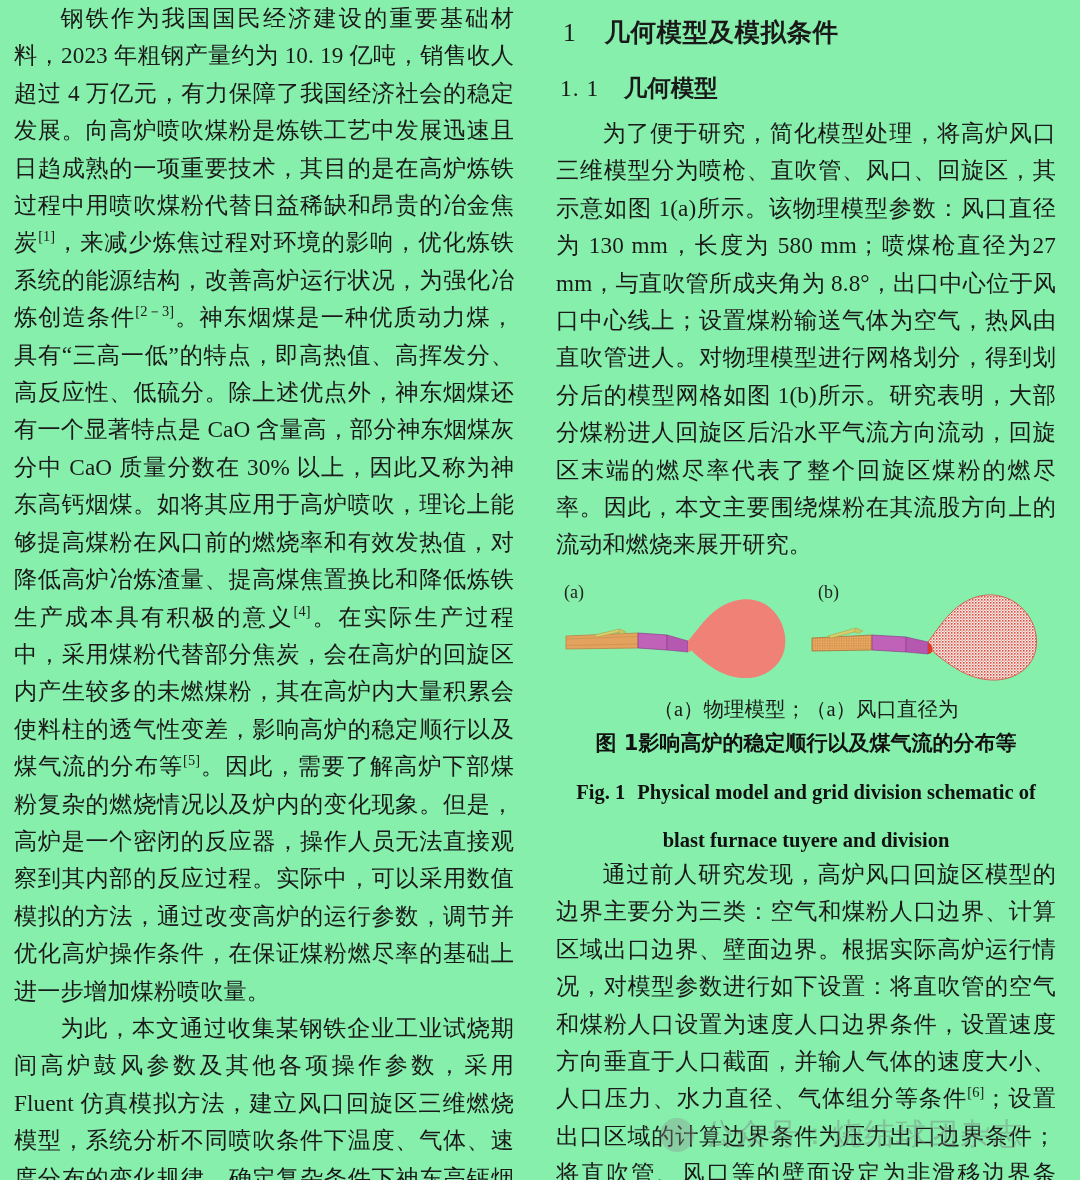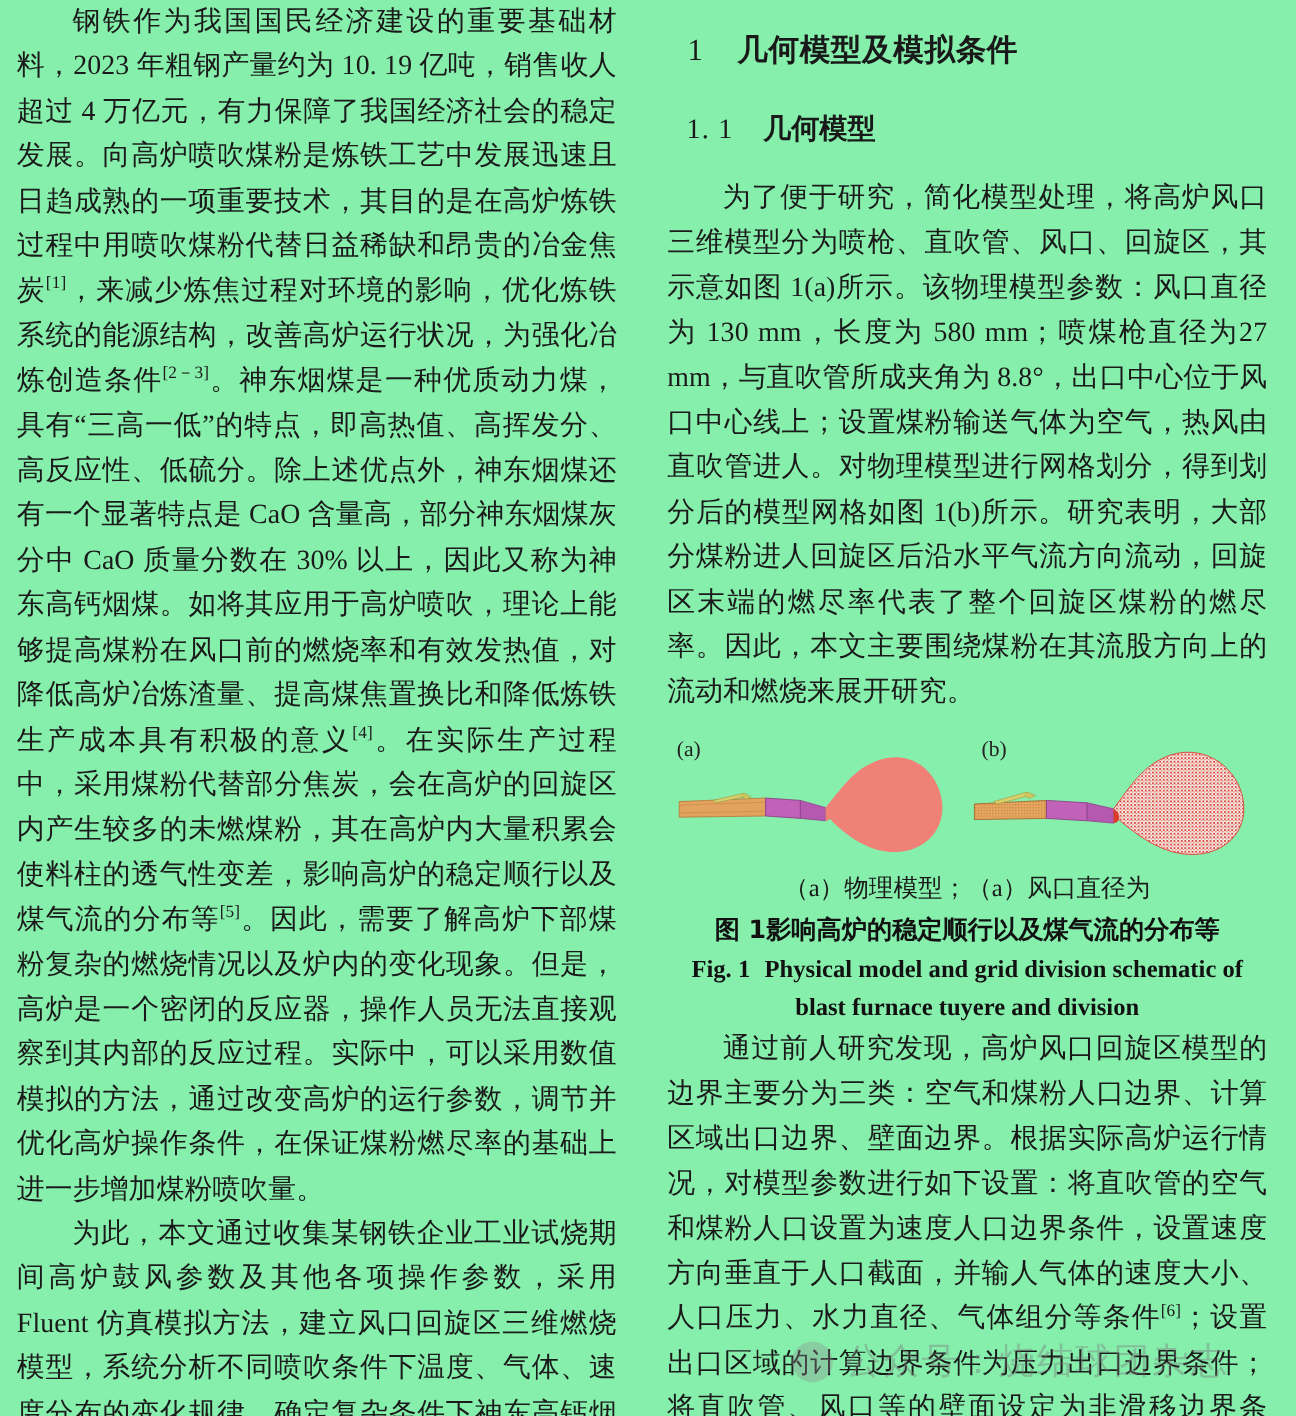--- a/index.html
+++ b/index.html
@@ -29,31 +29,31 @@
     line-height: 37.4px;
     color: #1a1a1a;
     text-align: justify;
     text-justify: inter-ideograph;
     letter-spacing: 0.1px;
     font-family: "Liberation Serif", "DejaVu Serif", serif;
   }
   p.indent { text-indent: 2em; }
 
   h2.sec {
-    margin: 17px;
+    margin: 7px;
     font-size: 25.5px;
     line-height: 50px;
     font-weight: bold;
     color: #191919;
     font-family: "DejaVu Sans", "Liberation Sans", sans-serif;
     letter-spacing: 0.5px;
   }
   h2.sec .num { font-family: "Liberation Serif", serif; font-weight: normal; }
   h3.subsec {
-    margin: 16px;
+    margin: 4px;
     font-size: 23.5px;
     line-height: 46px;
     font-weight: bold;
     color: #191919;
     font-family: "DejaVu Sans", "Liberation Sans", sans-serif;
   }
   h3.subsec .num { font-family: "Liberation Serif", serif; font-weight: normal; letter-spacing: 1px;}
 
   sup.ref { font-size: 0.62em; vertical-align: super; line-height: 0; }
 
@@ -98,20 +98,21 @@
     font-family: "DejaVu Sans", "Liberation Sans", sans-serif;
   }
   .fig-cap-cn .lbl { }
   .fig-cap-en {
     text-align: center;
     font-size: 20.5px;
     line-height: 32px;
     font-weight: bold;
     color: #111;
     font-family: "Liberation Serif", "DejaVu Serif", serif;
+    margin-top: 16px;
   }
   .fig-cap-en .lbl { margin-right: 12px; }
 
   
   #watermark {
     position: absolute;
     left: 660px; top: 1108px;
     width: 420px; height: 60px;
     pointer-events: none;
     z-index: 6;

